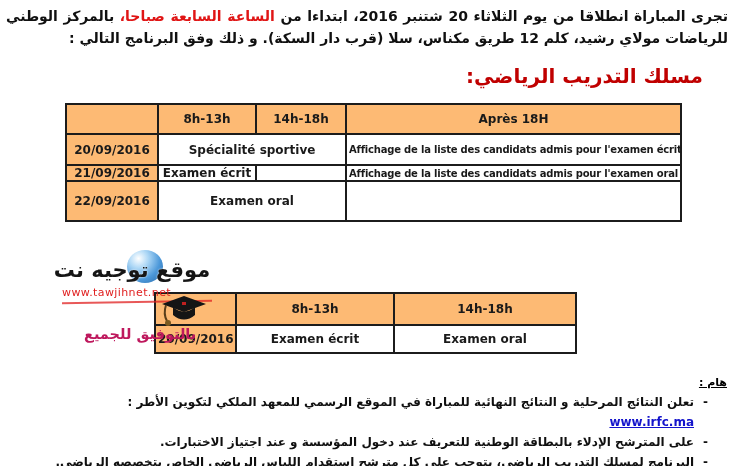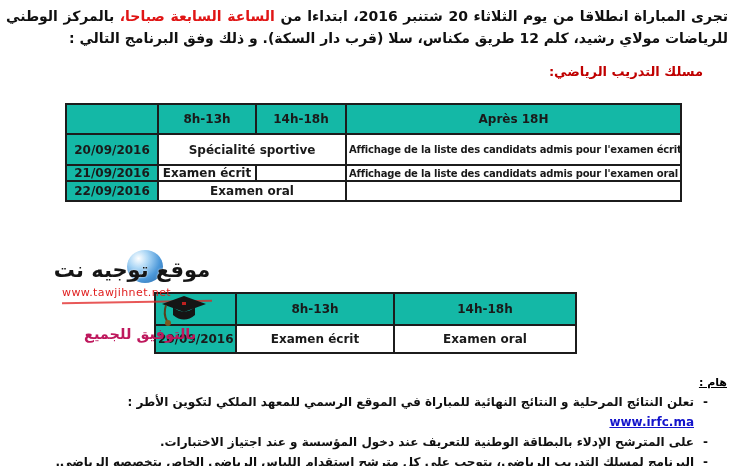--- a/index.html
+++ b/index.html
@@ -15,30 +15,30 @@
     direction:rtl; text-align:justify;
     font-size:14px; font-weight:bold; line-height:22px; color:#101010;
   }
   .intro .red { color:#e01515; }
 
   
   .sec-title {
     position:absolute; direction:rtl; color:#c00000;
     font-weight:bold; white-space:nowrap;
   }
-  .sec-title.s1 { top:64px; right:33px; font-size:13px; }
+  .sec-title.s1 { top:64px; right:33px; font-size:20px; }
   .sec-title.s2 { top:248px; right:26px; font-size:13.5px; }
 
   
   table.tbl { position:absolute; border-collapse:collapse; table-layout:fixed; background:#fff; }
   table.tbl td {
     border:2px solid #1c1c1c; text-align:center; vertical-align:middle;
     font-weight:bold; font-size:12px; color:#1a1a1a; padding:0 2px;
   }
-  table.tbl td.g { background:#14b8a6; }
+  table.tbl td.g { background:#fdba74; }
   table.tbl td.ev { font-size:10px; letter-spacing:-0.2px; white-space:nowrap; }
   .t1 { left:65px; top:103px; width:617px; }
   .t2 { left:154px; top:292px; width:423px; }
 
   
   .wm { position:absolute; left:0; top:0; width:736px; height:466px; pointer-events:none; z-index:5; }
   .wm-globe {
     position:absolute; left:127px; top:250px; width:36px; height:33px; border-radius:50%;
     background:radial-gradient(ellipse at 32% 26%, #ffffff 0%, #a6d4f5 28%, #3c8fd6 62%, #155a9e 100%);
     opacity:.92;
@@ -99,21 +99,21 @@
         <td class="g">20/09/2016</td>
         <td colspan="2">Spécialité sportive</td>
         <td class="ev">Affichage de la liste des candidats admis pour l'examen écrit</td>
       </tr>
       <tr style="height:14px">
         <td class="g">21/09/2016</td>
         <td>Examen écrit</td>
         <td></td>
         <td class="ev">Affichage de la liste des candidats admis pour l'examen oral</td>
       </tr>
-      <tr style="height:20px">
+      <tr style="height:40px">
         <td class="g">22/09/2016</td>
         <td colspan="2">Examen oral</td>
         <td class="ev"></td>
       </tr>
     </tbody>
   </table>
 
 
   <table class="tbl t2">
     <colgroup>

